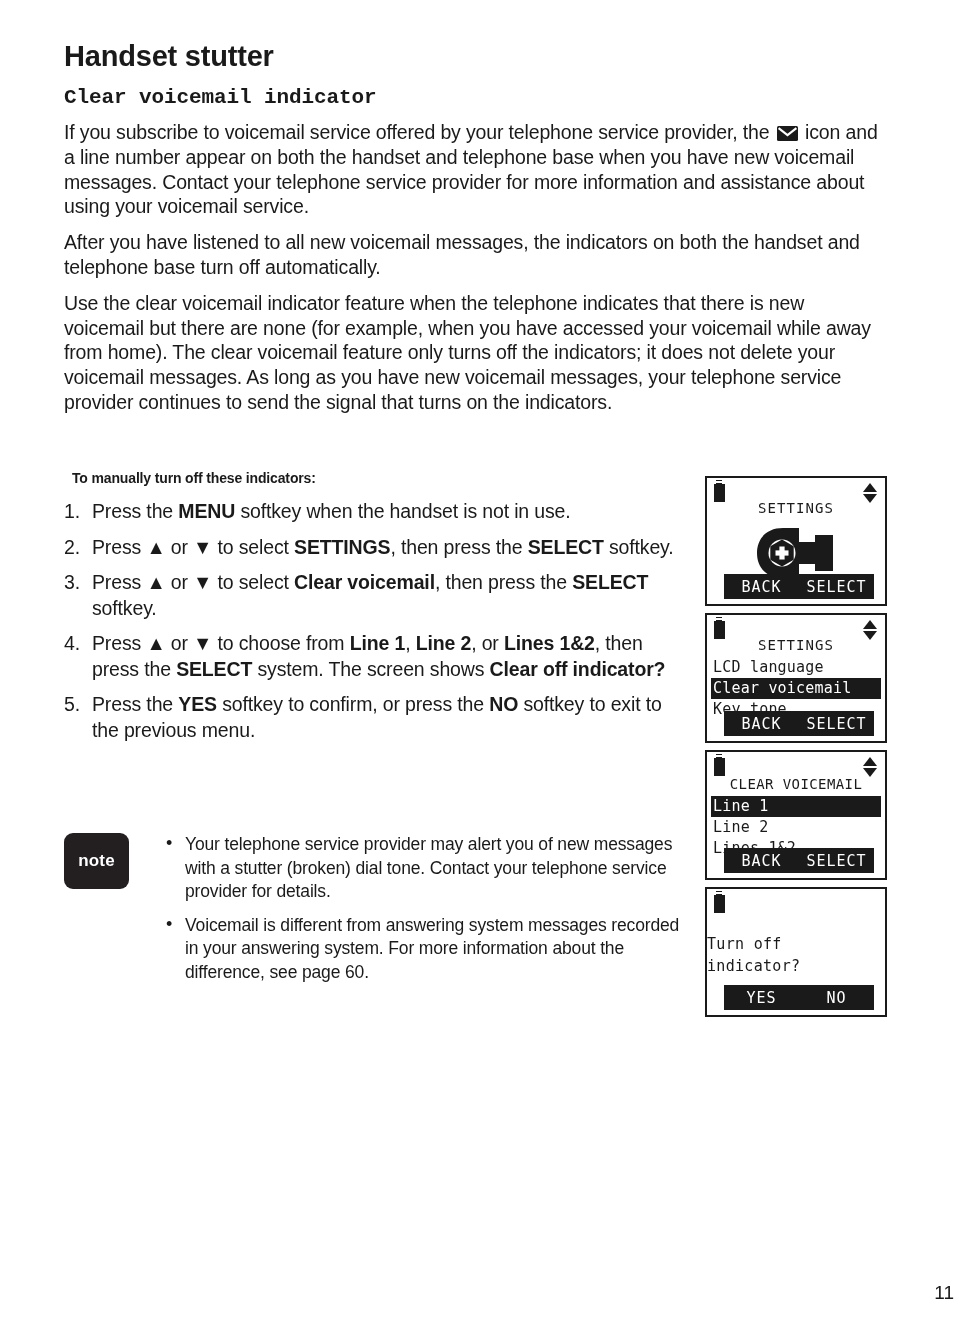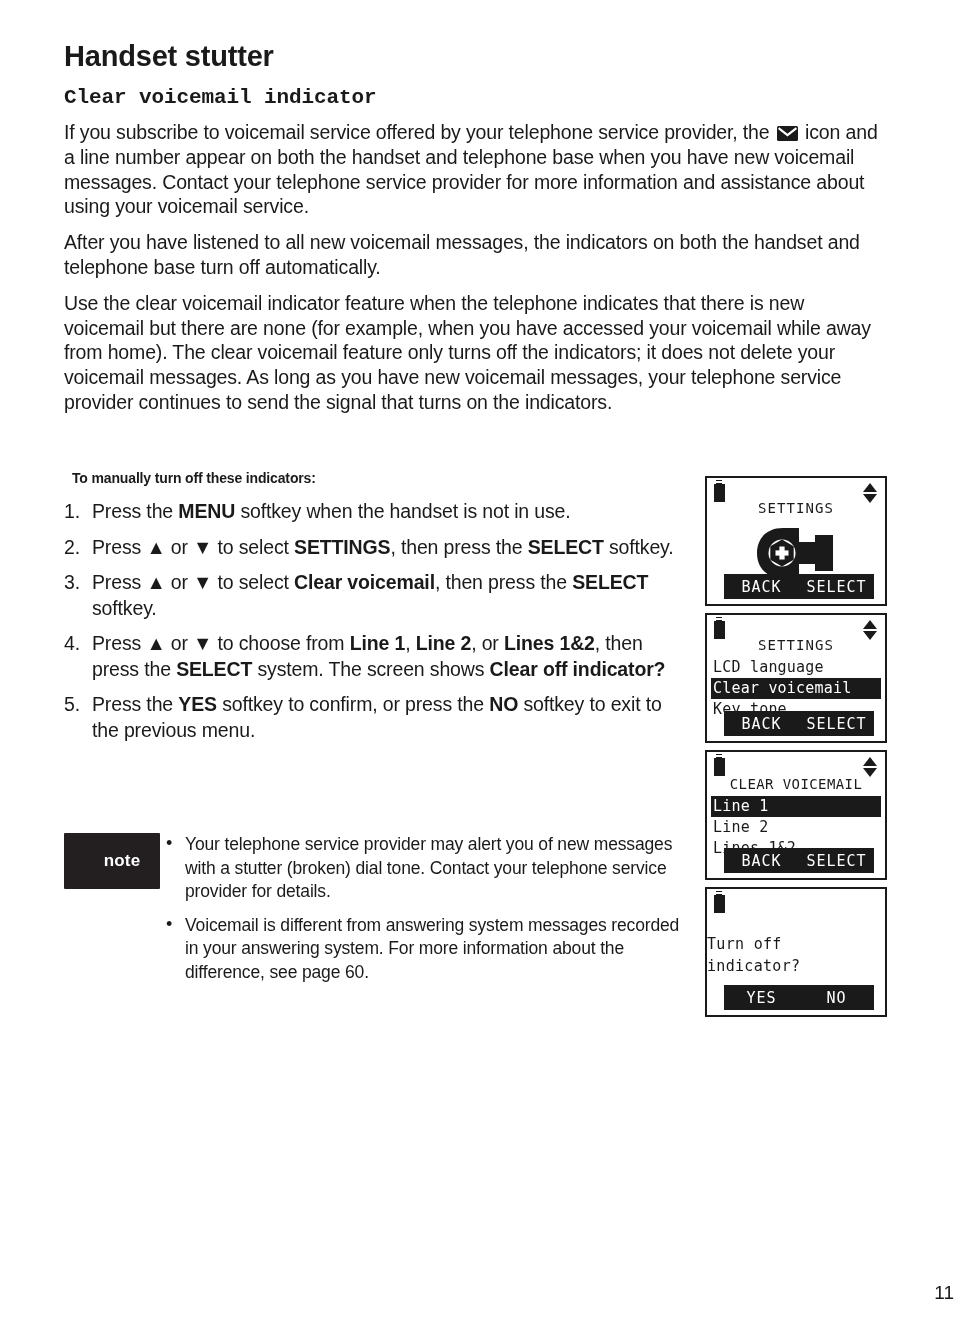--- a/index.html
+++ b/index.html
@@ -103,32 +103,31 @@
   .note-wrap {
     position: absolute;
     left: 64px;
     top: 833px;
     width: 625px;
   }
   .note-badge {
     position: absolute;
     left: 0;
     top: 0;
-    width: 76px;
+    width: 65px;
     height: 56px;
     background: #231f20;
-    border-radius: 1px;
+    border-radius: 9px;
     color: #ffffff;
     font-size: 17px;
     font-weight: bold;
     display: flex;
     align-items: center;
     justify-content: center;
     letter-spacing: 0.2px;
-    padding-left: 20px;
   }
   .note-list {
     margin-left: 100px;
   }
   .note-item {
     position: relative;
     padding-left: 21px;
     font-size: 17.5px;
     line-height: 23.5px;
     letter-spacing: -0.15px;

